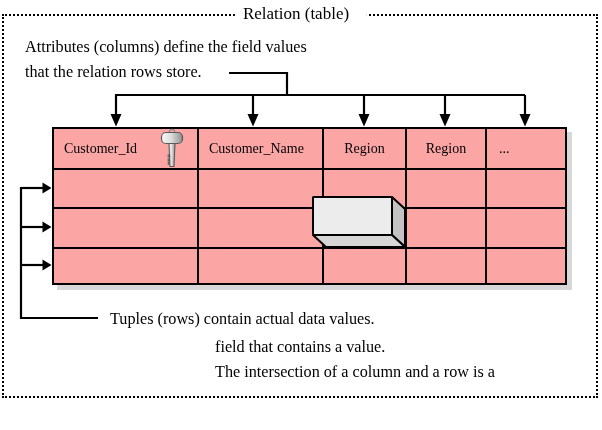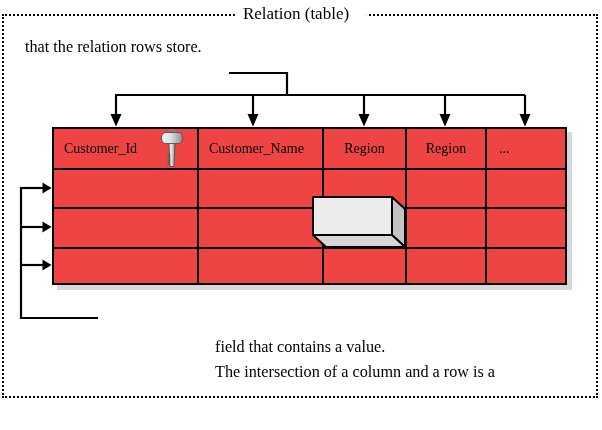--- a/index.html
+++ b/index.html
@@ -28,21 +28,21 @@
     position:absolute; left:215px; top:335px; font-size:16.2px; line-height:24.5px;
     z-index:2; white-space:nowrap;
   }
   table.rel {
     position:absolute; left:52px; top:127px; width:513px;
     border-collapse:collapse; table-layout:fixed; background:#fff;
     box-shadow:5px 5px 0 #d8d8d8; z-index:1;
   }
   table.rel th, table.rel td {
     border:2px solid #000; padding:0; font-weight:normal; font-size:14px;
-    font-family:"Liberation Serif", serif; background:#ef4444; overflow:visible;
+    font-family:"Liberation Serif", serif; background:#fca5a5; overflow:visible;
   }
   tr.hdr   { height:41px; }
   tr.r1    { height:39px; }
   tr.r2    { height:40px; }
   tr.r3    { height:36px; }
   .h-left   { text-align:left;  padding-left:10px !important; }
   .h-center { }
   .h-dots   { text-align:left;  padding-left:12px !important; }
   th.keycell { position:relative; }
   .key { position:absolute; left:104px; top:-1px; }
@@ -56,20 +56,21 @@
 </head>
 <body>
 
 <div class="canvas">
 
   <div class="frame"></div>
 
   <div class="title">Relation (table)</div>
 
   <div class="attr-note">
+    <div>Attributes (columns) define the field values</div>
     <div>that the relation rows store.</div>
   </div>
 
   <table class="rel">
     <colgroup>
       <col style="width:145px">
         <col style="width:125px">
         <col style="width:83px">
       <col style="width:80px">
         <col style="width:80px">
@@ -116,20 +117,21 @@
       <tr class="r3">
         <td></td>
           <td></td>
           <td></td>
           <td></td>
           <td></td>
       </tr>
     </tbody>
   </table>
 
+  <div class="tuples-note">Tuples (rows) contain actual data values.</div>
 
   <div class="intersection-note">
     <div>field that contains a value.</div>
     <div>The intersection of a column and a row is a</div>
   </div>
 
   <svg class="overlay" width="602" height="430" viewBox="0 0 602 430">
 
     <g>
       <path class="ln" d="M229,73 H287 V96"></path>

